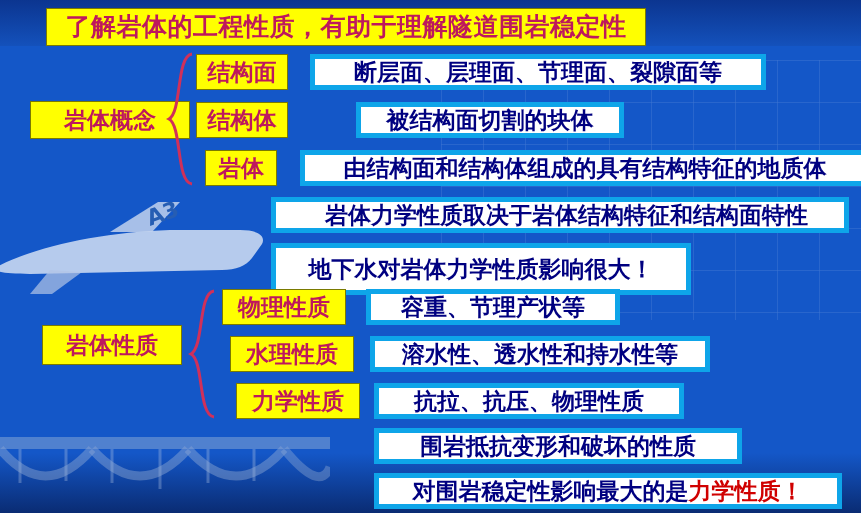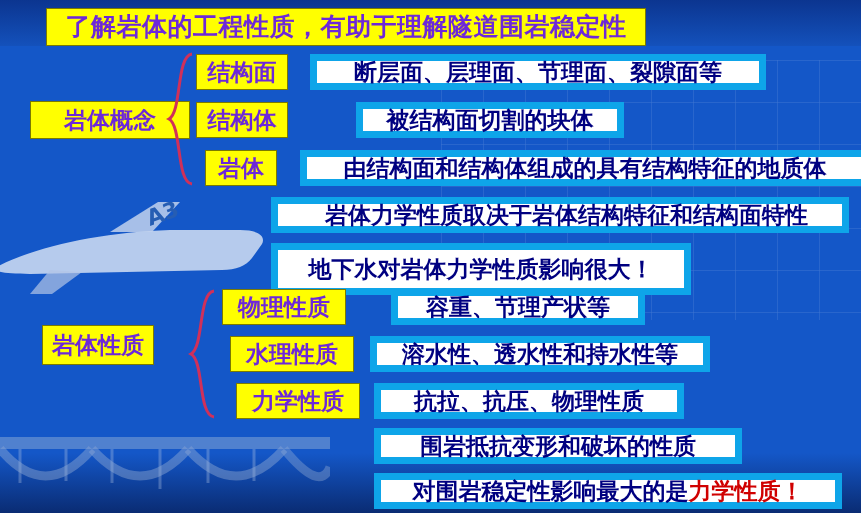--- a/index.html
+++ b/index.html
@@ -62,36 +62,36 @@
     background-image:
       linear-gradient(to right, rgba(255,255,255,.5) 1px, transparent 1px),
       linear-gradient(to bottom, rgba(255,255,255,.5) 1px, transparent 1px);
     background-size: 42px 42px;
   }
 
   
   .label {
     position: absolute;
     background: #ffff00;
-    color: #6d28d9;
+    color: #be185d;
     border: 1px solid #7a7a00;
     font-weight: bold;
     font-family: "DejaVu Sans", sans-serif;
     line-height: 1.05;
     white-space: nowrap;
     display: flex;
     align-items: center;
     justify-content: center;
     box-sizing: border-box;
   }
   .whitebox {
     position: absolute;
     background: #ffffff;
     color: #000080;
-    border: 7px solid #0ea5e9;
+    border: 5px solid #0ea5e9;
     font-weight: bold;
     font-family: "DejaVu Sans", sans-serif;
     line-height: 1.05;
     white-space: nowrap;
     display: flex;
     align-items: center;
     justify-content: center;
     box-sizing: border-box;
   }
   .title {
@@ -152,28 +152,28 @@
   <div class="label t22" style="left:196px; top:102px; width:92px; height:36px;">结构体</div>
   <div class="whitebox t22" style="left:310px; top:102px; width:268px; height:36px;margin-left:46px;">被结构面切割的块体</div>
 
   <div class="label t22" style="left:205px; top:150px; width:72px; height:36px;">岩体</div>
   <div class="whitebox t22" style="left:283px; top:150px; width:570px; height:36px;margin-left:17px;">由结构面和结构体组成的具有结构特征的地质体</div>
 
   <div class="whitebox t22" style="left:271px; top:197px; width:578px; height:36px;padding-left:13px;">岩体力学性质取决于岩体结构特征和结构面特性</div>
 
   <div class="whitebox t22" style="left:271px; top:243px; width:420px; height:52px;">地下水对岩体力学性质影响很大！</div>
 
-  <div class="label t22" style="left:42px; top:325px; width:112px; height:40px;">岩体性质</div>
+  <div class="label t22" style="left:42px; top:325px; width:140px; height:40px;">岩体性质</div>
 
   <svg class="brace" style="left:188px; top:289px; width:30px; height:130px;" viewBox="0 0 30 130" preserveAspectRatio="none">
     <path d="M26 2 C10 4 16 58 3 65 C16 72 10 126 26 128" fill="none" stroke="#d0305a" stroke-width="3"></path>
   </svg>
 
   <div class="label t22" style="left:222px; top:289px; width:124px; height:36px;">物理性质</div>
-  <div class="whitebox t22" style="left:366px; top:289px; width:254px; height:36px;margin-left:25px;">容重、节理产状等</div>
+  <div class="whitebox t22" style="left:366px; top:289px; width:254px; height:36px;">容重、节理产状等</div>
 
   <div class="label t22" style="left:230px; top:336px; width:124px; height:36px;">水理性质</div>
   <div class="whitebox t22" style="left:370px; top:336px; width:340px; height:36px;">溶水性、透水性和持水性等</div>
 
   <div class="label t22" style="left:236px; top:383px; width:124px; height:36px;">力学性质</div>
   <div class="whitebox t22" style="left:374px; top:383px; width:310px; height:36px;">抗拉、抗压、物理性质</div>
 
   <div class="whitebox t22" style="left:374px; top:428px; width:368px; height:36px;">围岩抵抗变形和破坏的性质</div>
 
   <div class="whitebox t22" style="left:374px; top:473px; width:468px; height:36px;">

